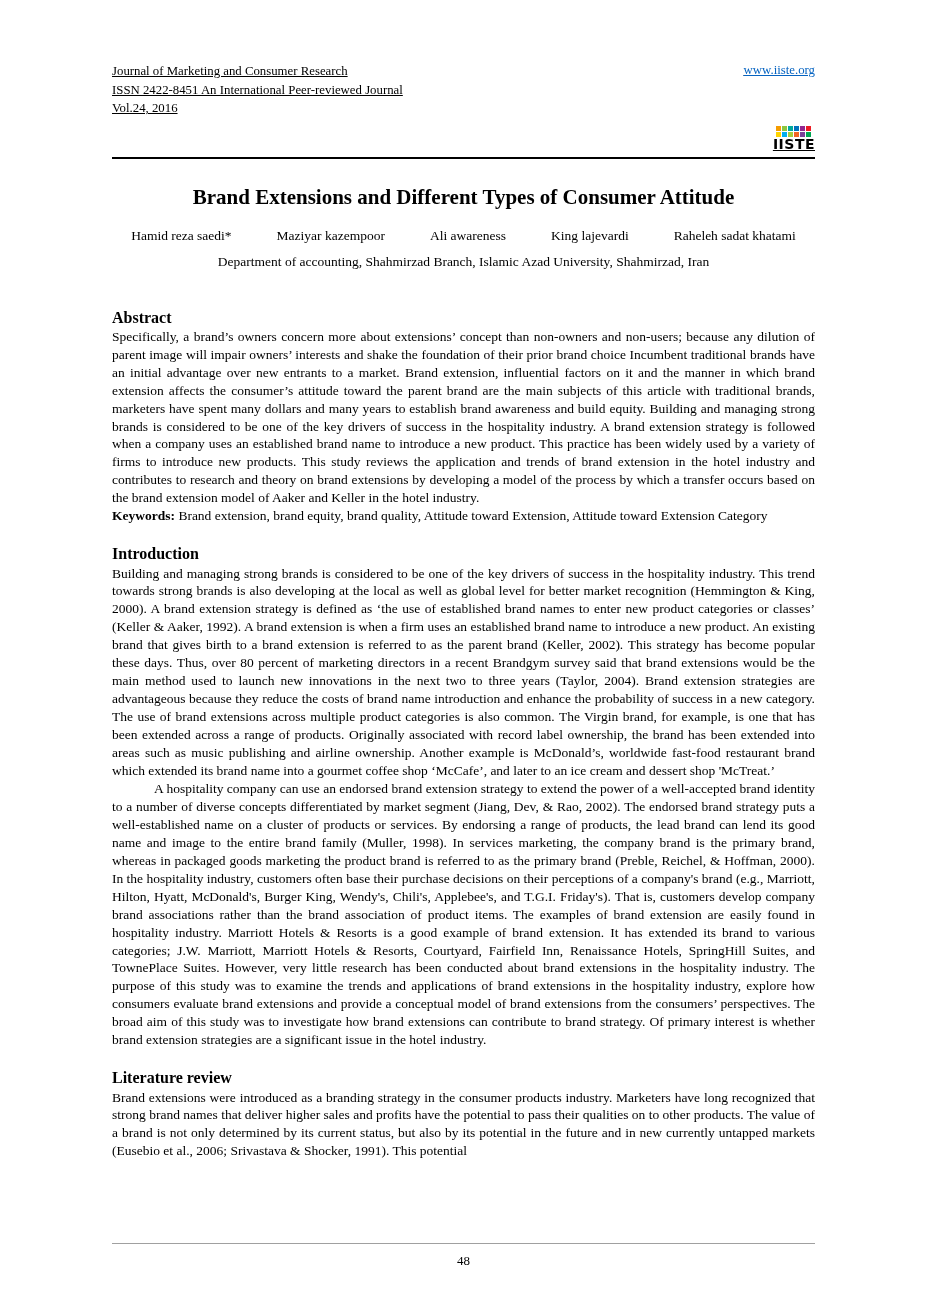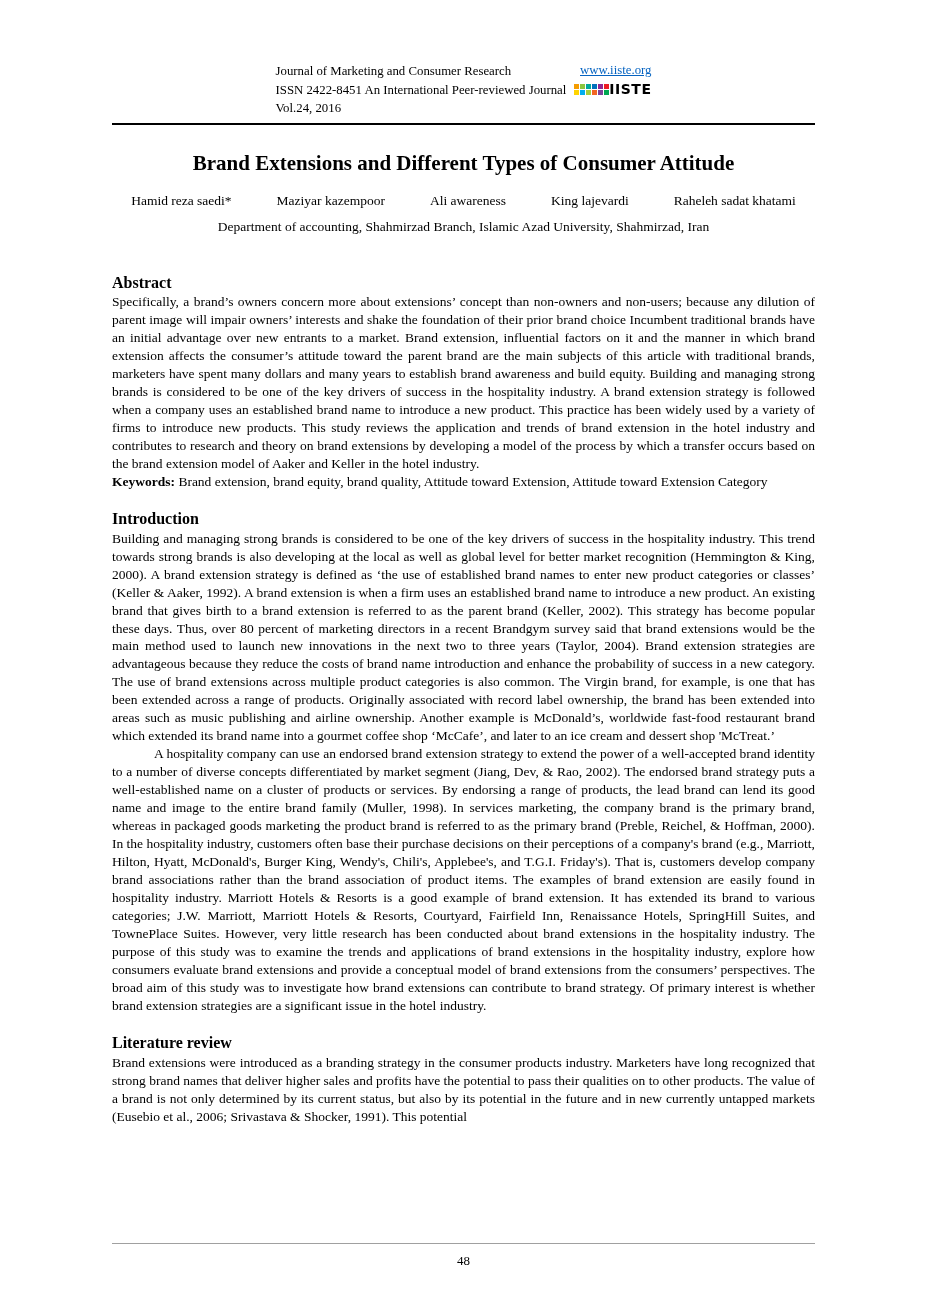--- a/index.html
+++ b/index.html
@@ -11,30 +11,30 @@
     padding: 62px 110px 0 112px;
     background: #ffffff;
     font-family: "Liberation Serif", "DejaVu Serif", serif;
     font-size: 13.5px;
     line-height: 1.33;
     color: #000000;
     overflow: hidden;
   }
 
   
-  .header { display: flex; justify-content: center; align-items: flex-start; }
+  .header { display: flex; justify-content: space-between; align-items: flex-start; text-decoration: underline; }
   .header-left div { font-size: 12.8px; line-height: 1.45; }
-  .header-right { display: flex; flex-direction: column; align-items: flex-end; }
+  .header-right { display: flex; flex-direction: column; align-items: flex-end; gap: 44px; }
   .site-link {
     color: #0563c1;
     text-decoration: underline;
     font-size: 12.8px;
     cursor: pointer;
   }
-  .logo { margin-top: 3px; display: flex; align-items: center; margin-left: 8px; }
+  .logo { margin-top: 3px; display: flex; flex-direction: column; align-items: center; margin-left: 8px; }
   .logo-pixels { display: grid; grid-template-columns: repeat(6, 5px); gap: 1px; }
   .logo-pixels span { width: 5px; height: 5px; display: block; }
   .logo-text {
     font-family: "DejaVu Sans", sans-serif;
     font-weight: 900;
     font-size: 14px;
     letter-spacing: 0.5px;
     color: #000;
     line-height: 1.1;
   }

